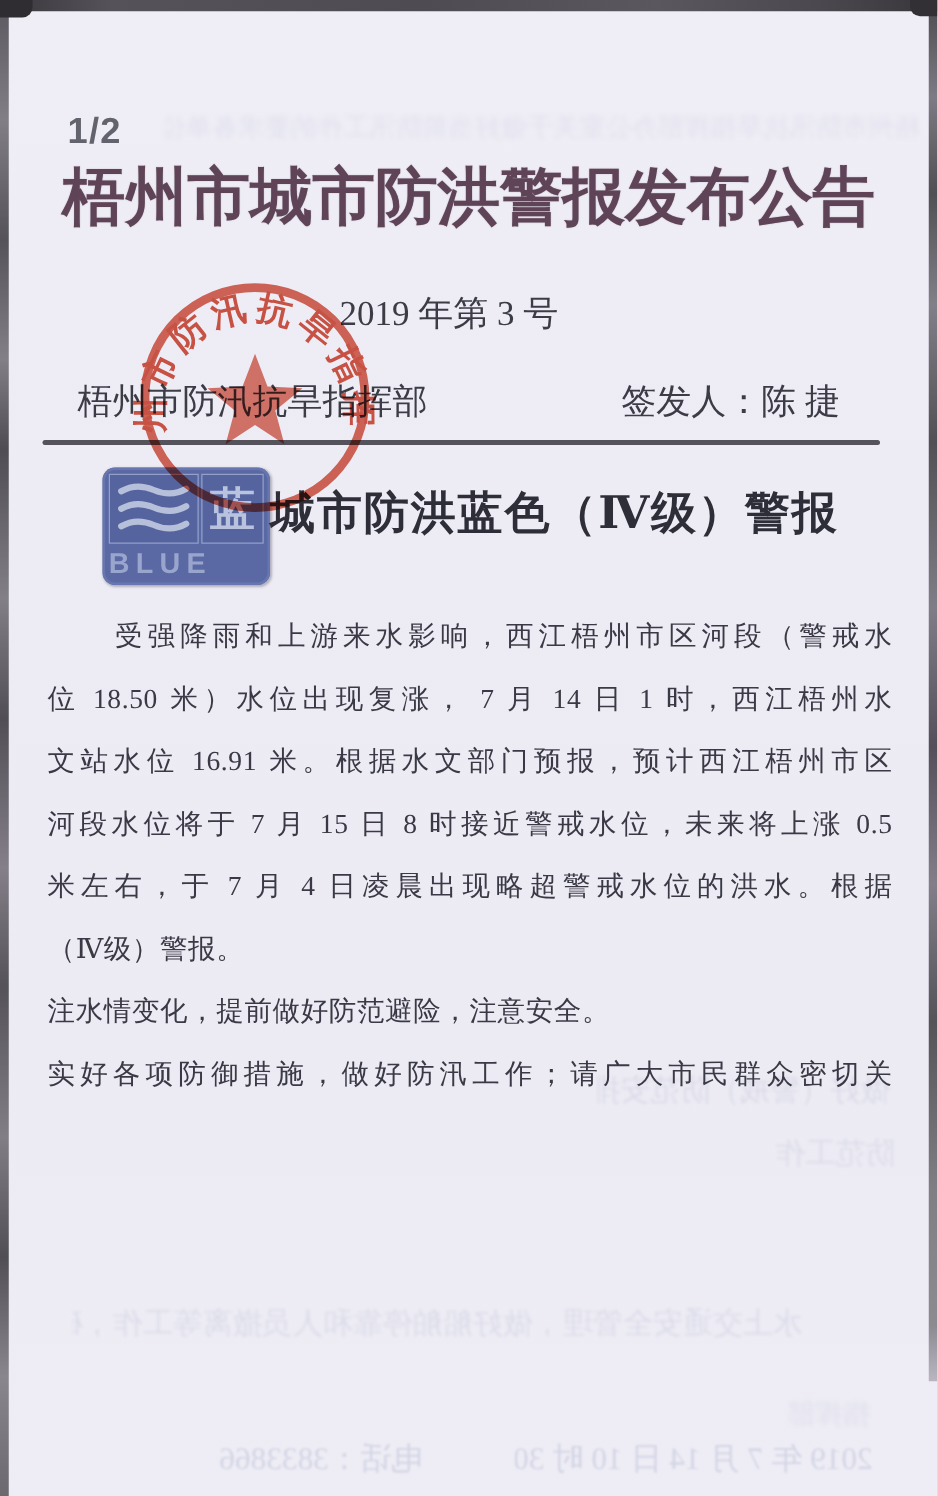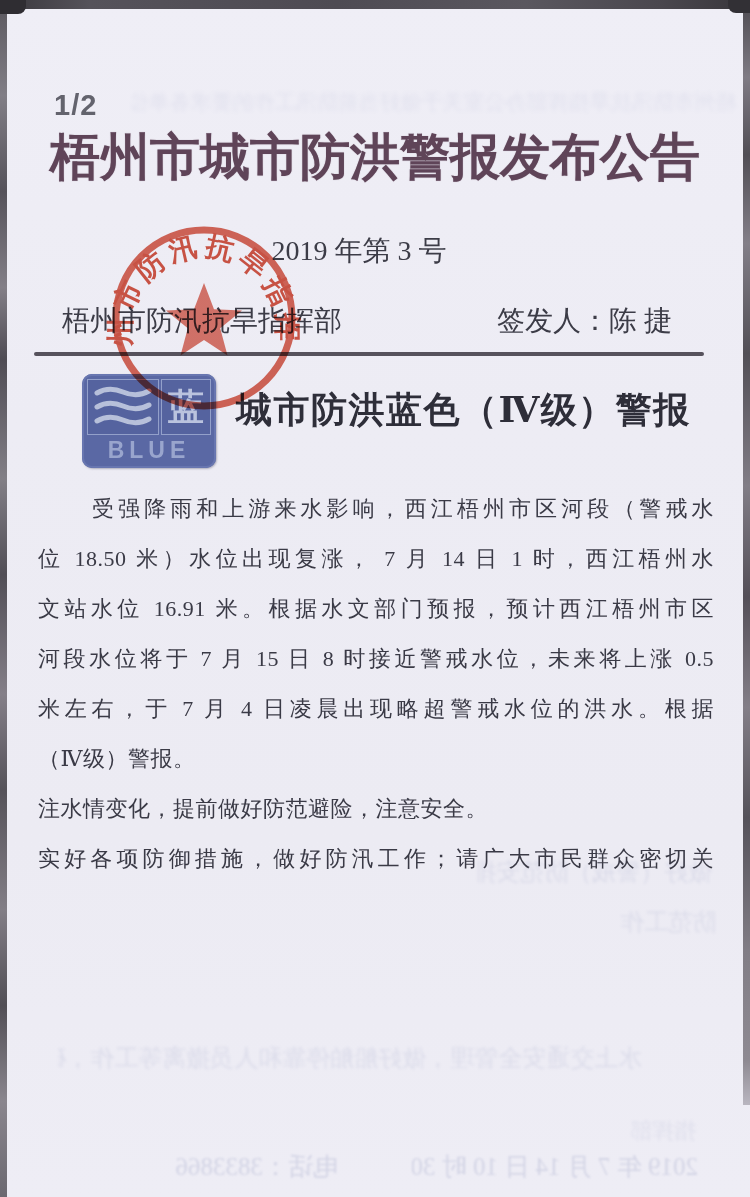--- a/index.html
+++ b/index.html
@@ -44,26 +44,26 @@
   .badge{
     position:absolute;left:82px;top:374px;width:134px;height:94px;
     background:#5a68a4;border-radius:10px;z-index:10;
     box-shadow:inset 0 0 0 2px #6876b0, 1px 1px 2px rgba(60,60,90,.35);
     display:flex;flex-direction:column;padding:5px 5px 3px 5px;box-sizing:border-box;}
   .badge-top{flex:1;display:flex;gap:2px;}
   .badge-cell{border:1px solid #93a0ca;background:#55639f;display:flex;align-items:center;justify-content:center;}
   .badge-cell.waves{width:70px;}
   .badge-cell.char{flex:1;}
   .badge-char{font-size:36px;font-weight:700;color:#bac3de;line-height:1;}
-  .badge-bottom{height:30px;display:flex;align-items:center;justify-content:center;}
+  .badge-bottom{height:30px;display:flex;align-items:center;justify-content:flex-start;}
   .badge-label{font-family:"Liberation Sans","DejaVu Sans",sans-serif;
     font-size:23px;font-weight:700;letter-spacing:5px;color:#99a5cd;}
 
   .alert-heading{
-    position:absolute;left:236px;top:386px;
+    position:absolute;left:216px;top:386px;
     font-size:36px;font-weight:700;color:#2e2e39;letter-spacing:1.5px;z-index:10;}
 
   
   .body-block{position:absolute;left:38px;top:484px;width:676px;z-index:10;}
   .line{
     font-size:22px;line-height:50px;height:50px;color:#3a3a46;
     letter-spacing:.5px;white-space:nowrap;
     text-align:justify;text-align-last:justify;}
   .line.indent{padding-left:54px;}
   .line.short{text-align-last:left;white-space:normal;}

